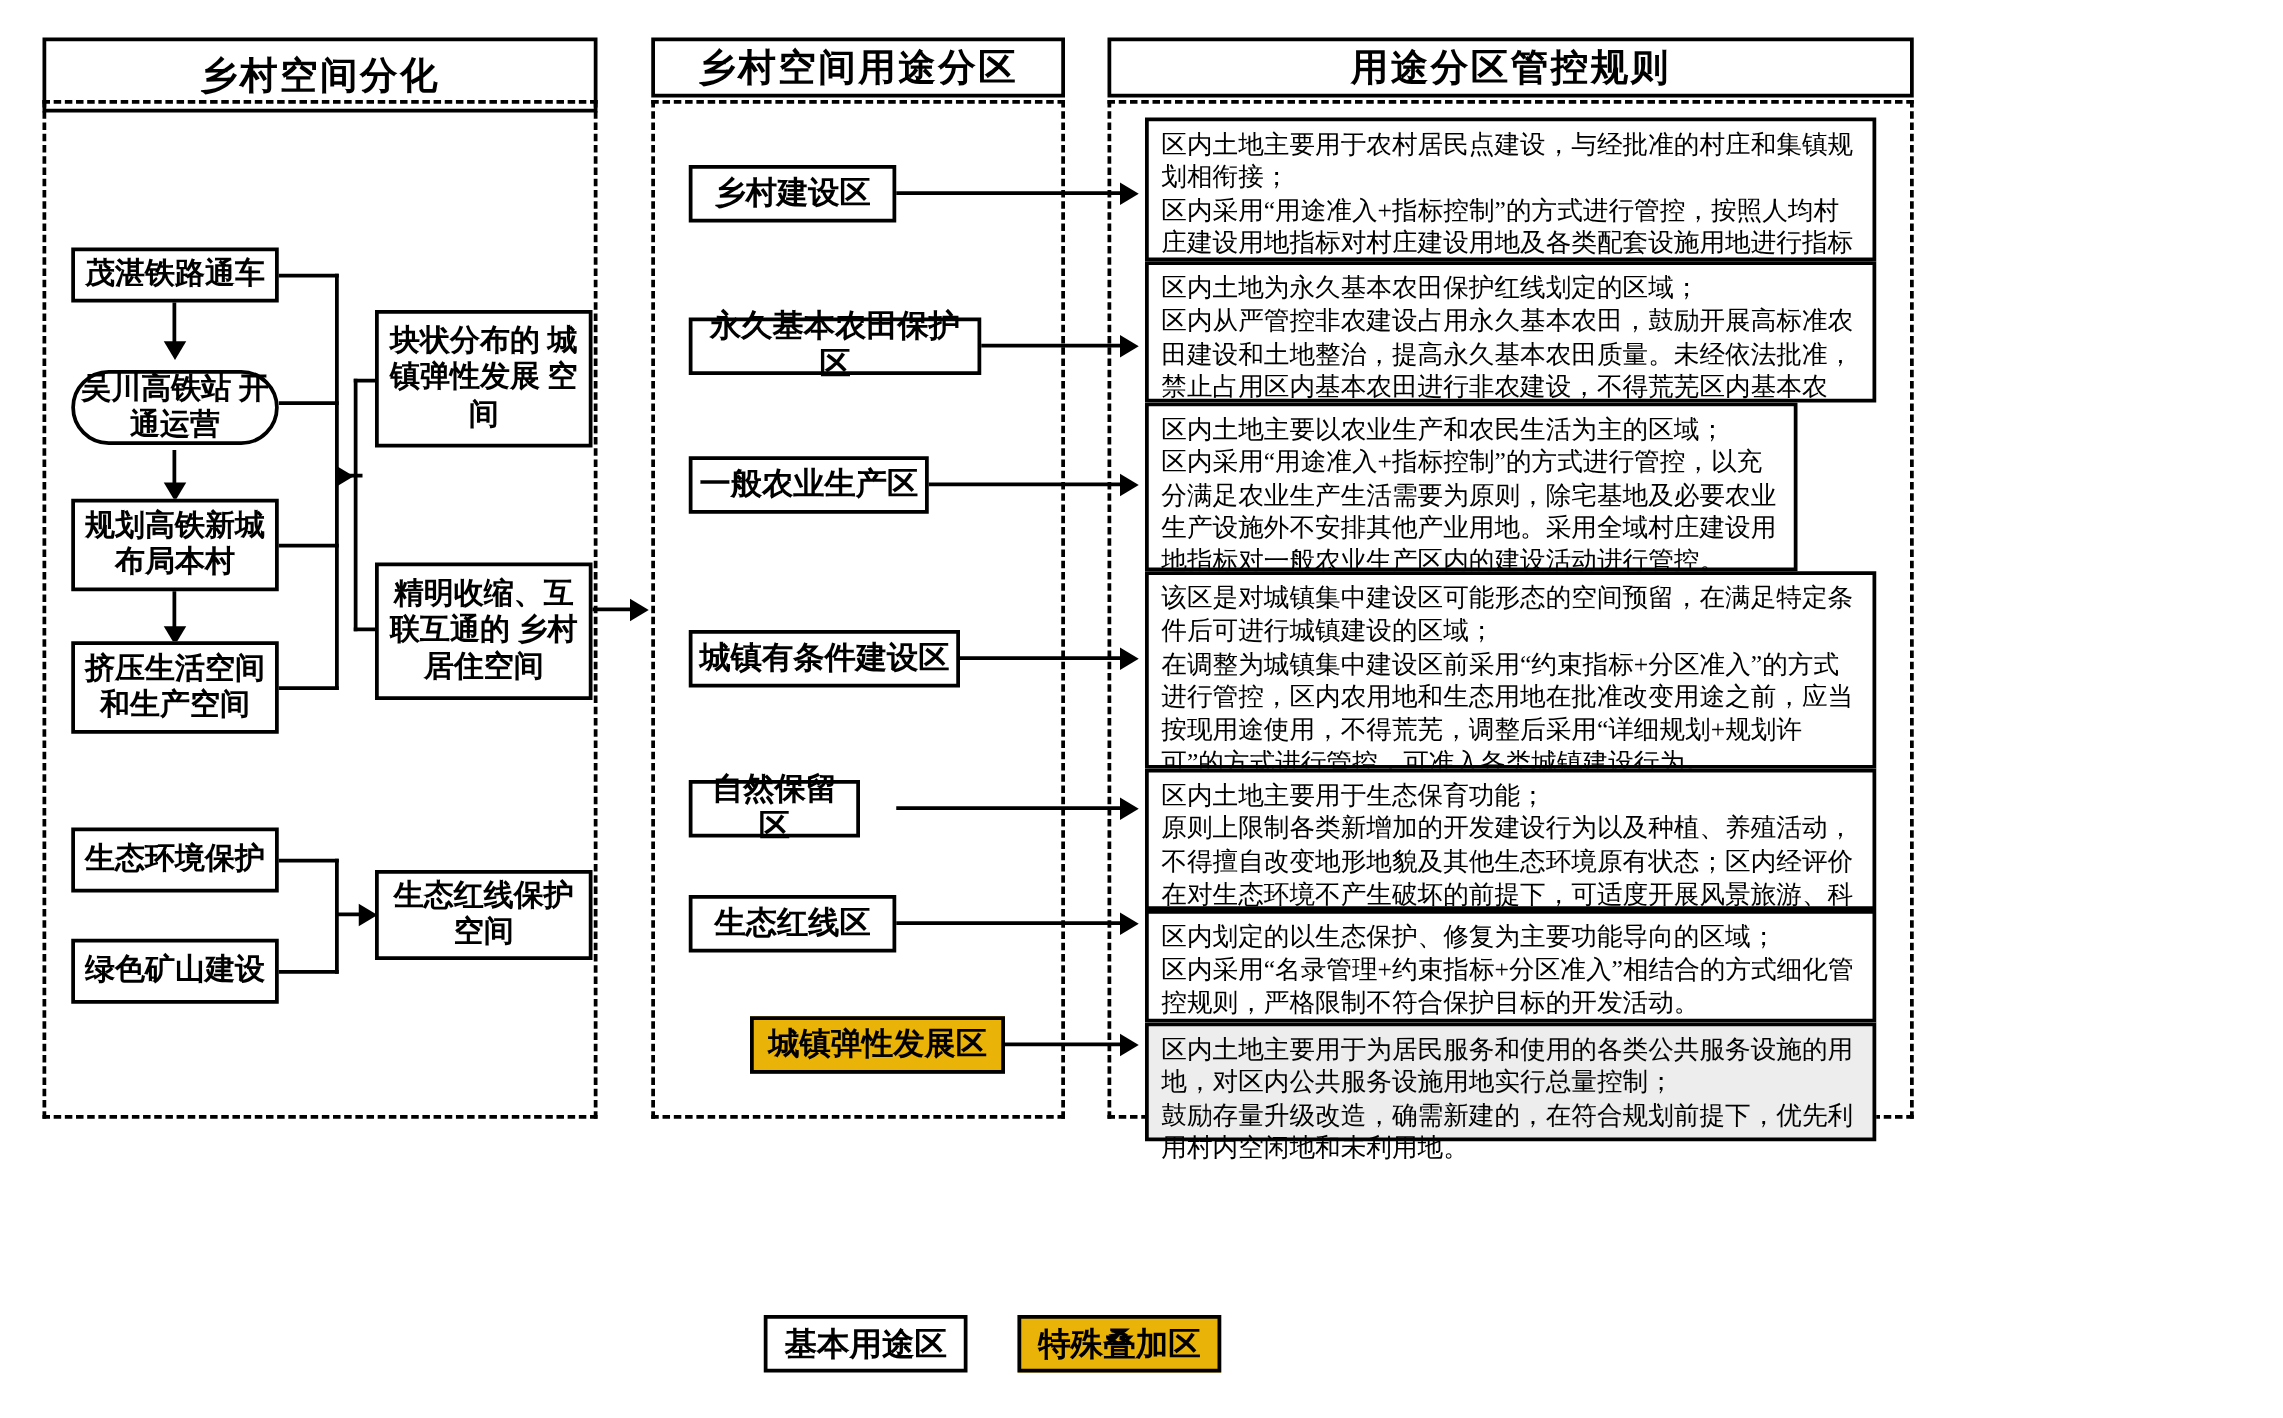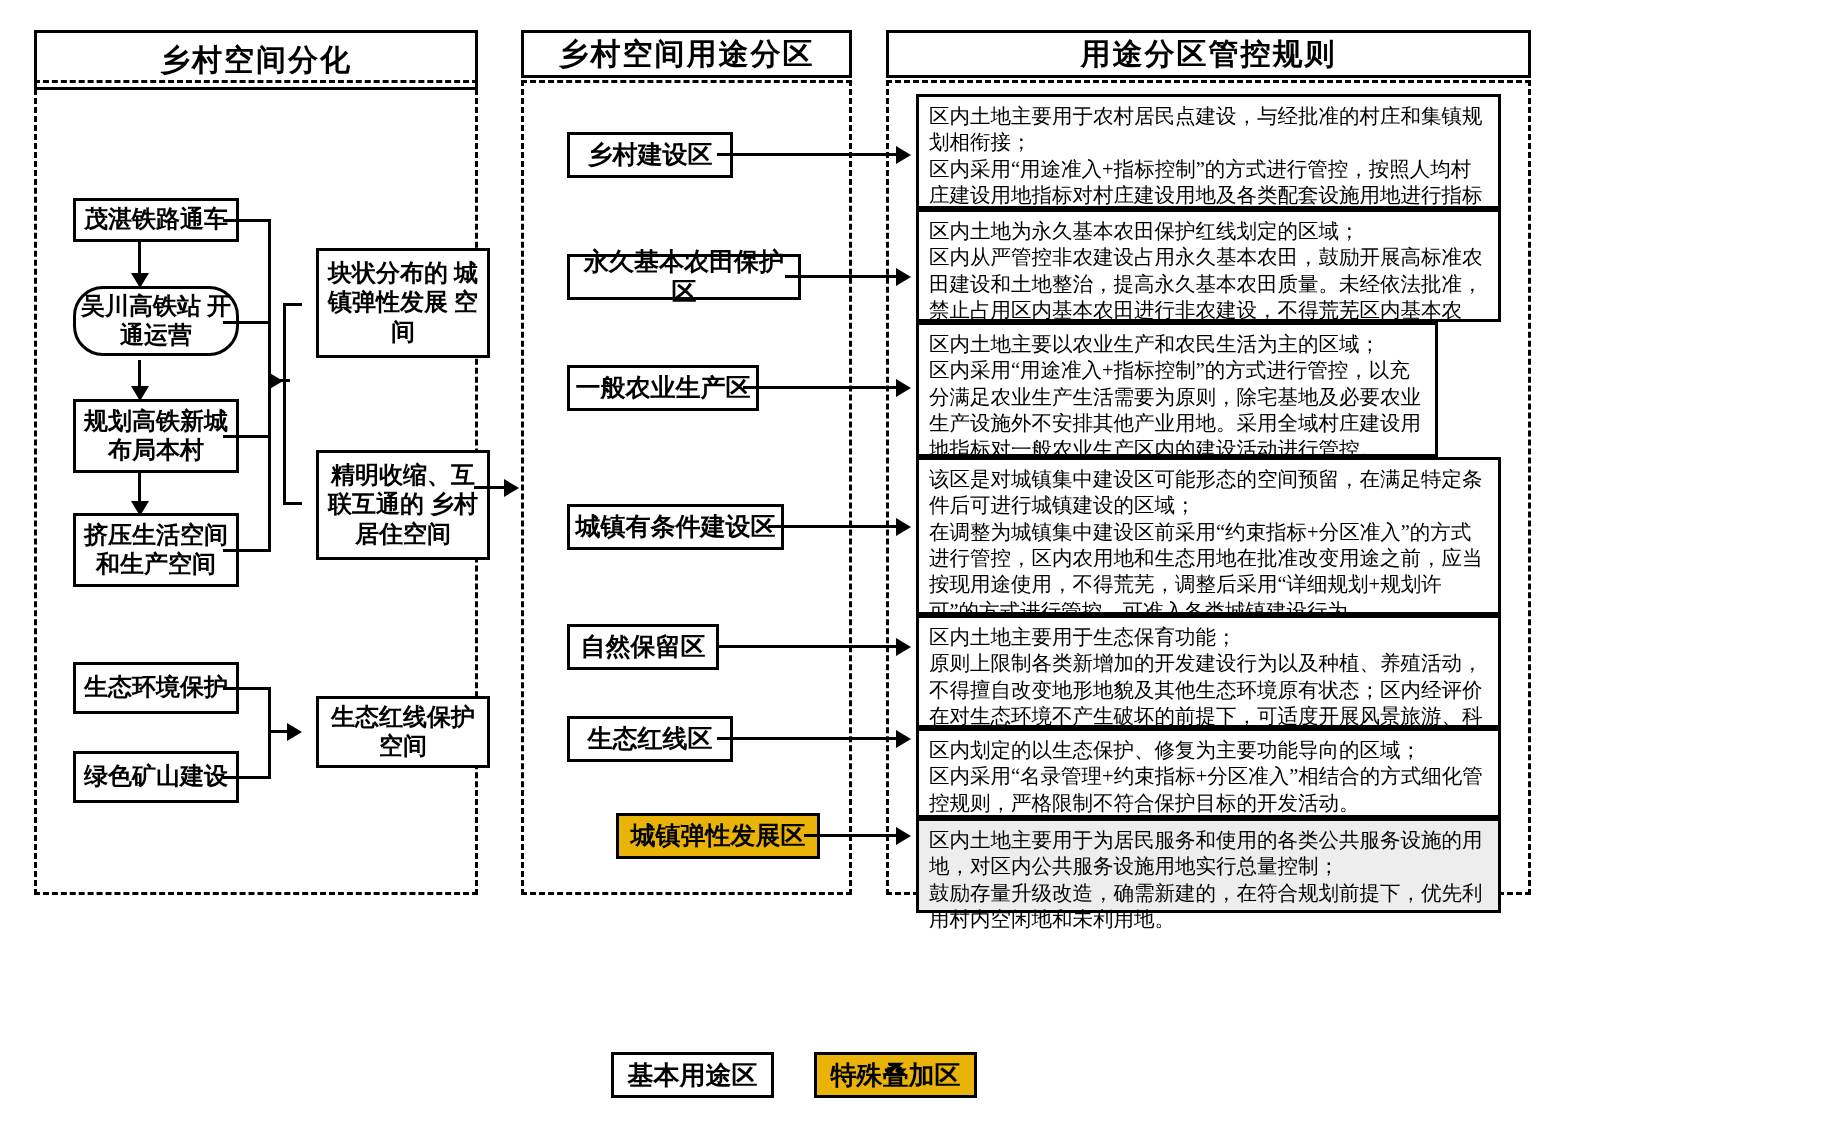--- a/index.html
+++ b/index.html
@@ -45,21 +45,20 @@
     border: 3px solid #000;
     background: #fff;
     display: flex;
     align-items: center;
     justify-content: center;
     text-align: center;
     font-size: 24px;
     font-weight: 700;
     line-height: 1.22;
     padding: 2px 4px;
-    margin-left: 16px;
   }
   .node.zone {
     font-weight: 700;
     font-size: 25px;
   }
   .node.shaded { background: #eab308; }
 
   
   .rule {
     border: 3px solid #000;
@@ -115,21 +114,21 @@
   <div class="abs col-header" style="left:886px; top:30px; width:645px; height:48px;">用途分区管控规则</div>
 
   <div class="abs dashed-region" style="left:34px; top:80px; width:444px; height:815px;"></div>
   <div class="abs dashed-region" style="left:521px; top:80px; width:331px; height:815px;"></div>
   <div class="abs dashed-region" style="left:886px; top:80px; width:645px; height:815px;"></div>
 
   <div class="abs node" style="left:57px; top:198px; width:166px; height:44px;">茂湛铁路通车</div>
   <div class="abs vline" style="left:138px; top:242px; width:3px; height:35px;"></div>
   <div class="abs arrow-down" style="left:131px; top:273px;"></div>
 
-  <div class="abs node" style="left:57px; top:286px; width:166px; height:70px;border-radius:30px;">吴川高铁站
+  <div class="abs node" style="left:57px; top:296px; width:166px; height:60px;border-radius:30px;">吴川高铁站
 开通运营</div>
   <div class="abs vline" style="left:138px; top:360px; width:3px; height:30px;"></div>
   <div class="abs arrow-down" style="left:131px; top:386px;"></div>
 
   <div class="abs node" style="left:57px; top:399px; width:166px; height:74px;">规划高铁新城
 布局本村</div>
   <div class="abs vline" style="left:138px; top:473px; width:3px; height:32px;"></div>
   <div class="abs arrow-down" style="left:131px; top:501px;"></div>
 
   <div class="abs node" style="left:57px; top:513px; width:166px; height:74px;">挤压生活空间
@@ -166,21 +165,21 @@
   <div class="abs node" style="left:300px; top:696px; width:174px; height:72px;">生态红线保护
 空间</div>
 
   <div class="abs hline" style="left:474px; top:486px; width:36px; height:3px;"></div>
   <div class="abs arrow-right" style="left:504px; top:479px;"></div>
 
   <div class="abs node zone" style="left:551px; top:132px; width:166px; height:46px;">乡村建设区</div>
   <div class="abs node zone" style="left:551px; top:254px; width:234px; height:46px;">永久基本农田保护区</div>
   <div class="abs node zone" style="left:551px; top:365px; width:192px; height:46px;">一般农业生产区</div>
   <div class="abs node zone" style="left:551px; top:504px; width:217px; height:46px;">城镇有条件建设区</div>
-  <div class="abs node zone" style="left:551px; top:624px; width:152px; height:46px;">自然保留区</div>
+  <div class="abs node zone" style="left:551px; top:624px; width:137px; height:46px;">自然保留区</div>
   <div class="abs node zone" style="left:551px; top:716px; width:166px; height:46px;">生态红线区</div>
   <div class="abs node zone shaded" style="left:600px; top:813px; width:204px; height:46px;">城镇弹性发展区</div>
 
   <div class="abs hline" style="left:717px; top:153px; width:183px; height:3px;"></div>
   <div class="abs arrow-right" style="left:896px; top:146px;"></div>
 
   <div class="abs hline" style="left:785px; top:275px; width:115px; height:3px;"></div>
   <div class="abs arrow-right" style="left:896px; top:268px;"></div>
 
   <div class="abs hline" style="left:743px; top:386px; width:157px; height:3px;"></div>

